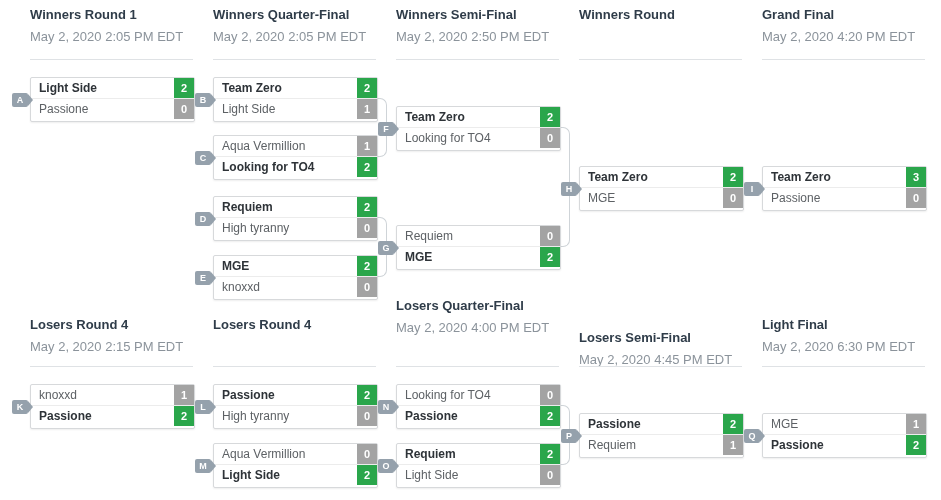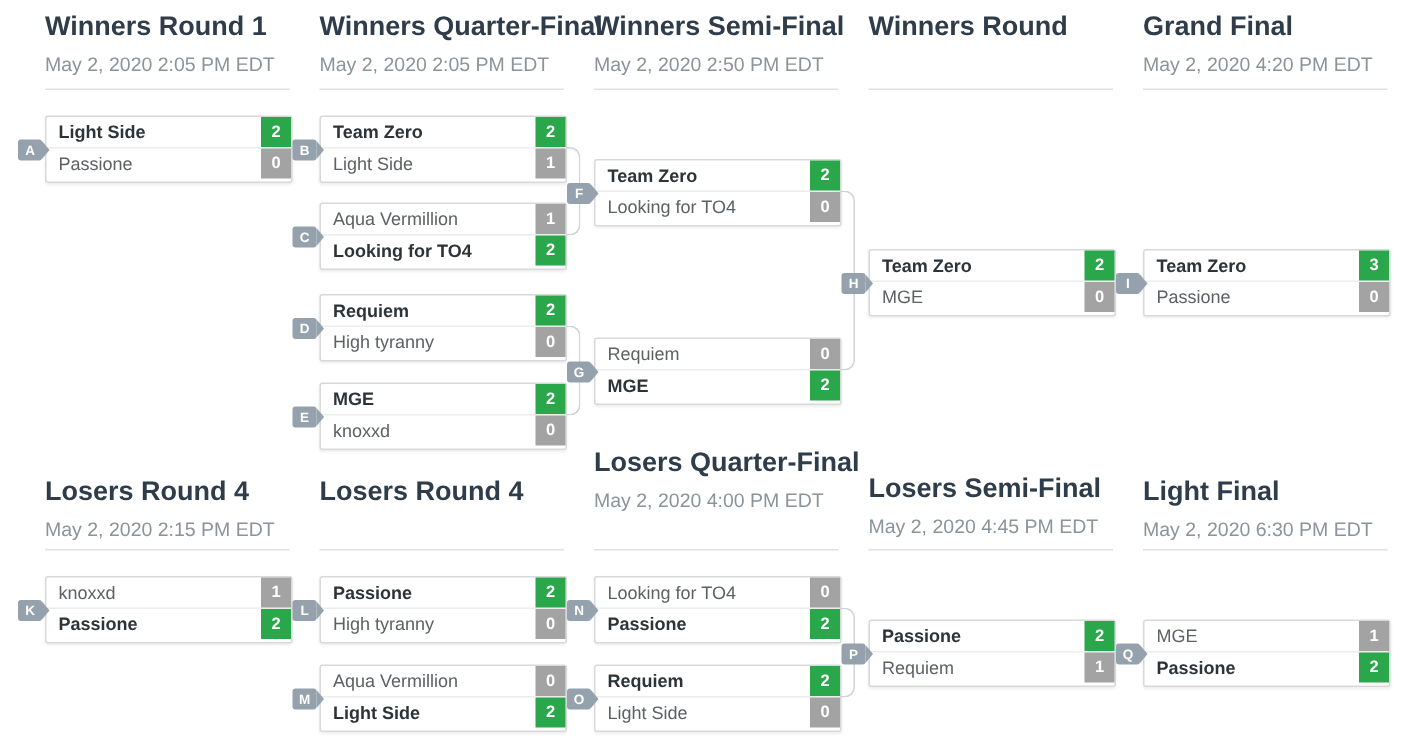--- a/index.html
+++ b/index.html
@@ -1,19 +1,19 @@
 <!DOCTYPE html>
 <html><head>
 <meta charset="utf-8">
 <style>
   html,body{margin:0;padding:0}
   body{width:941px;height:500px;background:#ffffff;position:relative;overflow:hidden;
        font-family:"Liberation Sans",sans-serif;}
   .round-header{position:absolute;width:163px}
-  .round-title{font-size:18px;font-weight:bold;color:#2f3c49;white-space:nowrap}
+  .round-title{font-size:13px;font-weight:bold;color:#2f3c49;white-space:nowrap}
   .round-date{font-size:13px;color:#8b939b;margin-top:7px;white-space:nowrap}
   .round-divider{position:absolute;width:163px;height:0;border-top:1px solid #dfe2e5}
   .match{position:absolute;width:163px;height:43px;background:#fff;border:1px solid #d7d9db;
          border-radius:2px;box-shadow:0 1px 2px rgba(0,0,0,.07)}
   .trow{height:20px;display:flex;align-items:center}
   .trow + .trow{border-top:1px solid #ececec}
   .tname{flex:1;padding-left:8px;font-size:12px;color:#5d6165;white-space:nowrap;overflow:hidden}
   .tname.winner{font-weight:bold;color:#2e3338}
   .score{width:20px;height:20px;line-height:20px;text-align:center;font-size:11px;
          font-weight:bold;color:#fff;background:#a3a3a3;flex:none}
@@ -62,21 +62,21 @@
   <div class="round-title">Losers Round 4</div>
   <div class="round-date">May 2, 2020 2:15 PM EDT</div>
 </div>
 <div class="round-header" style="left:213px;top:317px">
   <div class="round-title">Losers Round 4</div>
 </div>
 <div class="round-header" style="left:396px;top:298px">
   <div class="round-title">Losers Quarter-Final</div>
   <div class="round-date">May 2, 2020 4:00 PM EDT</div>
 </div>
-<div class="round-header" style="left:579px;top:315px">
+<div class="round-header" style="left:579px;top:330px">
   <div class="round-title">Losers Semi-Final</div>
   <div class="round-date">May 2, 2020 4:45 PM EDT</div>
 </div>
 <div class="round-header" style="left:762px;top:317px">
   <div class="round-title">Light Final</div>
   <div class="round-date">May 2, 2020 6:30 PM EDT</div>
 </div>
 <div class="round-divider" style="left:30px;top:366px"></div>
 <div class="round-divider" style="left:213px;top:366px"></div>
 <div class="round-divider" style="left:396px;top:366px"></div>

